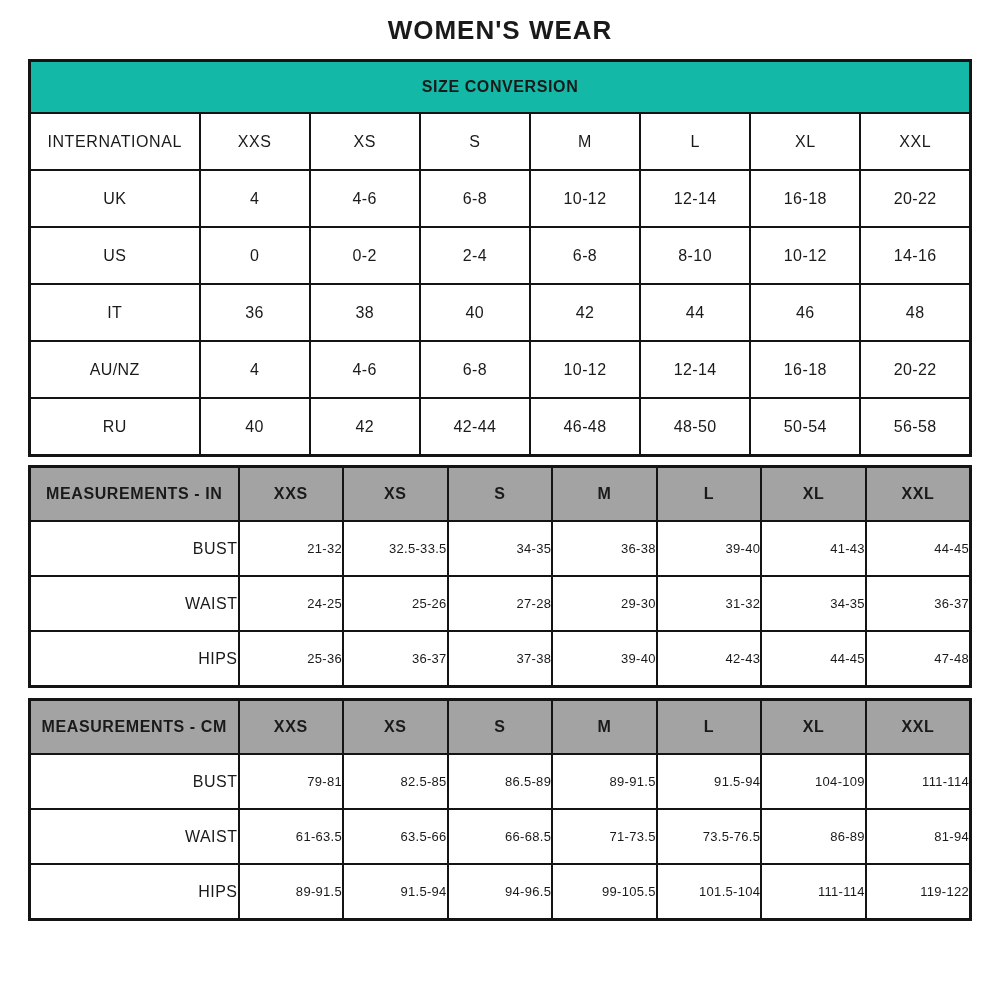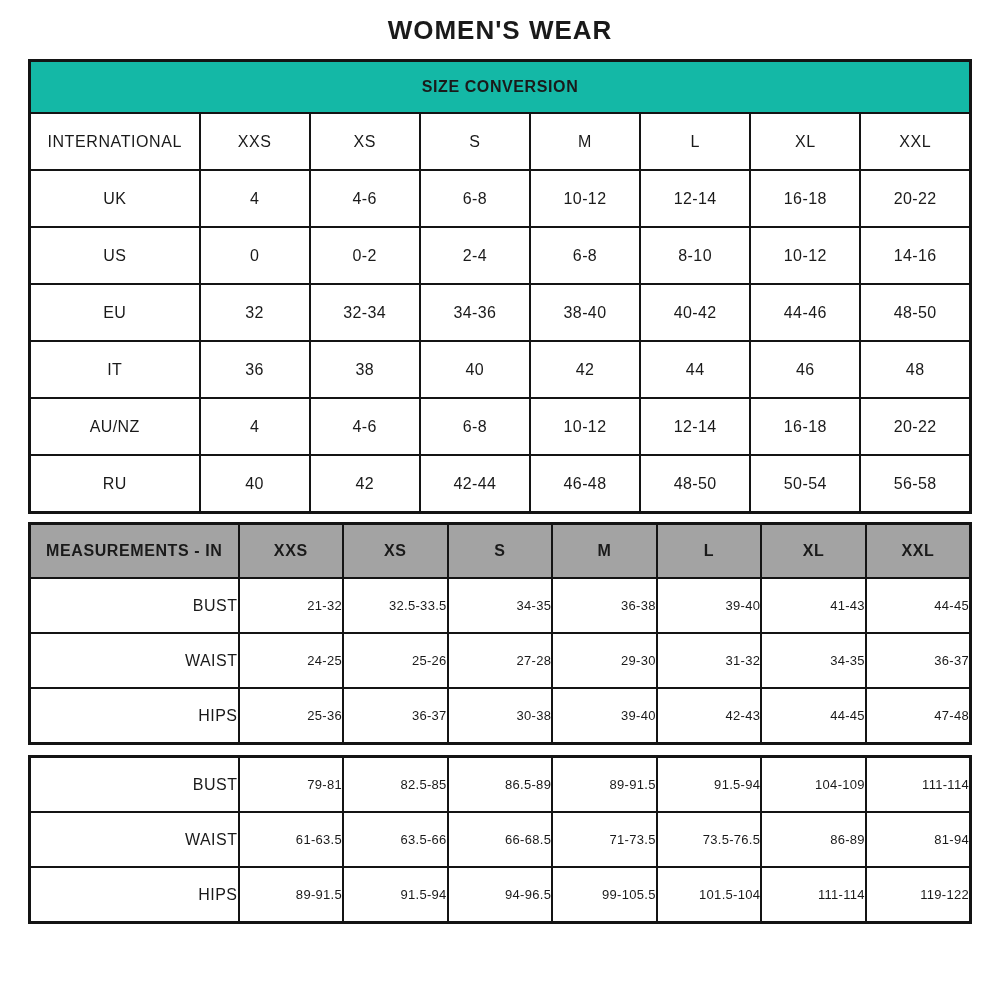--- a/index.html
+++ b/index.html
@@ -101,30 +101,20 @@
         <td class="lbl">US</td>
         <td class="v">0</td>
         <td class="v">0-2</td>
         <td class="v">2-4</td>
         <td class="v">6-8</td>
         <td class="v">8-10</td>
         <td class="v">10-12</td>
         <td class="v">14-16</td>
       </tr>
       <tr class="r">
-        <td class="lbl">EU</td>
-        <td class="v">32</td>
-        <td class="v">32-34</td>
-        <td class="v">34-36</td>
-        <td class="v">38-40</td>
-        <td class="v">40-42</td>
-        <td class="v">44-46</td>
-        <td class="v">48-50</td>
-      </tr>
-      <tr class="r">
         <td class="lbl">IT</td>
         <td class="v">36</td>
         <td class="v">38</td>
         <td class="v">40</td>
         <td class="v">42</td>
         <td class="v">44</td>
         <td class="v">46</td>
         <td class="v">48</td>
       </tr>
       <tr class="r">
@@ -189,41 +179,51 @@
         <td class="v">27-28</td>
         <td class="v">29-30</td>
         <td class="v">31-32</td>
         <td class="v">34-35</td>
         <td class="v">36-37</td>
       </tr>
       <tr class="r">
         <td class="lbl">HIPS</td>
         <td class="v">25-36</td>
         <td class="v">36-37</td>
-        <td class="v">30-38</td>
+        <td class="v">37-38</td>
         <td class="v">39-40</td>
         <td class="v">42-43</td>
         <td class="v">44-45</td>
         <td class="v">47-48</td>
       </tr>
     </tbody>
   </table>
 
   <table class="tbl23 tbl3">
     <colgroup>
         <col class="label">
         <col>
         <col>
         <col>
         <col>
         <col>
         <col>
         <col>
       </colgroup>
     <tbody>
+      <tr class="head">
+        <td class="lbl">MEASUREMENTS - CM</td>
+        <td>XXS</td>
+        <td>XS</td>
+        <td>S</td>
+        <td>M</td>
+        <td>L</td>
+        <td>XL</td>
+        <td>XXL</td>
+      </tr>
       <tr class="r">
         <td class="lbl">BUST</td>
         <td class="v">79-81</td>
         <td class="v">82.5-85</td>
         <td class="v">86.5-89</td>
         <td class="v">89-91.5</td>
         <td class="v">91.5-94</td>
         <td class="v">104-109</td>
         <td class="v">111-114</td>
       </tr>

